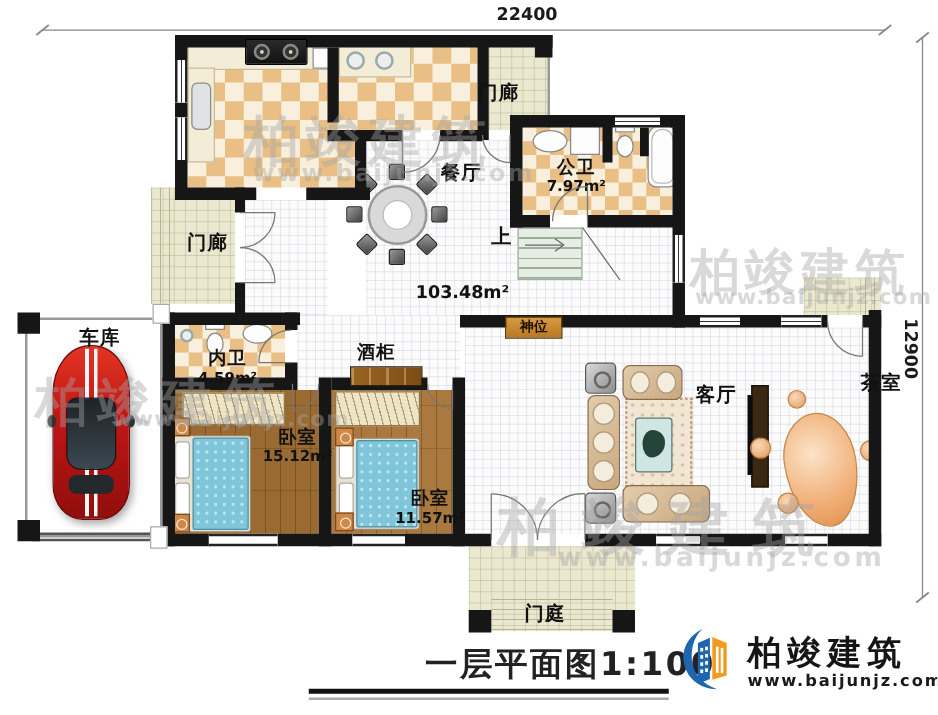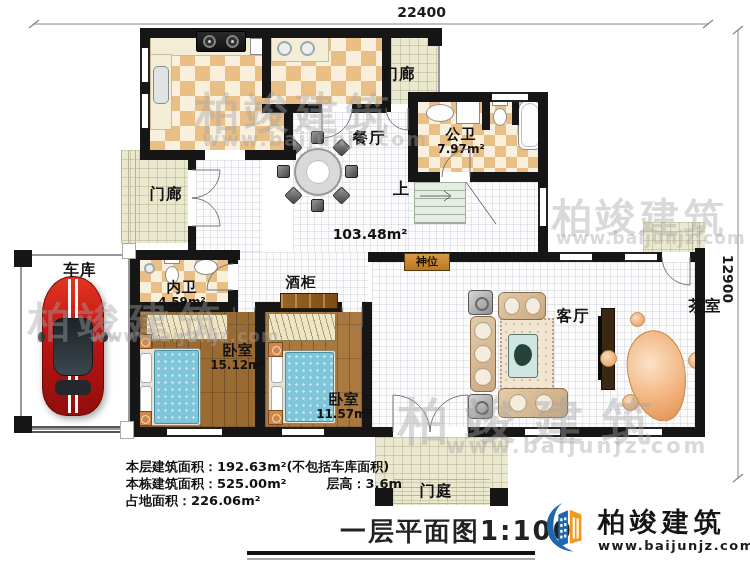--- a/index.html
+++ b/index.html
@@ -333,31 +333,20 @@
 
   <div class="abs watermark" style="left:195px;top:84px;font-size:44px;letter-spacing:6px;">柏竣建筑</div>
   <div class="abs watermark" style="left:202px;top:128px;font-size:19px;letter-spacing:2px;">www.baijunjz.com</div>
   <div class="abs watermark" style="left:552px;top:190px;font-size:40px;letter-spacing:4px;">柏竣建筑</div>
   <div class="abs watermark" style="left:556px;top:228px;font-size:17px;letter-spacing:1px;">www.baijunjz.com</div>
   <div class="abs watermark" style="left:28px;top:294px;font-size:42px;letter-spacing:8px;">柏竣建筑</div>
   <div class="abs watermark" style="left:90px;top:326px;font-size:17px;letter-spacing:1px;">www.baijunjz.com</div>
   <div class="abs watermark" style="left:398px;top:388px;font-size:50px;letter-spacing:18px;">柏竣建筑</div>
   <div class="abs watermark" style="left:446px;top:434px;font-size:21px;letter-spacing:3px;">www.baijunjz.com</div>
 
-  <div class="abs info" style="left:126px;top:458px;">
-    <div>
-      <span>本层建筑面积：</span><span>192.63m²(不包括车库面积)</span>
-    </div>
-    <div>
-      <span>本栋建筑面积：</span><span>525.00m²</span><span class="gap"></span><span>层高：</span><span>3.6m</span>
-    </div>
-    <div>
-      <span>占地面积：</span><span>226.06m²</span>
-    </div>
-  </div>
 
   <div class="abs title" style="left:340px;top:514px;">一层平面图1:100</div>
   <div class="abs rule-thick" style="left:247px;top:551px;width:288px;height:4px;"></div>
   <div class="abs rule-thin" style="left:247px;top:558px;width:288px;height:2px;"></div>
 
   <svg class="abs" style="left:542px;top:498px;z-index:6;" width="48" height="56" viewBox="0 0 50 58">
     <path d="M21 5 C9 11 3 22 5.5 34 C8 47 19 55 33 55.5 C21 51 13 43 12 31.5 C11 19.5 15 10 21 5 Z" fill="#1e66b0"></path>
     <polygon points="17,17 27,12.5 27,47 17,51" fill="#1e66b0"></polygon>
     <polygon points="29,12 41,17 41,44 29,47.5" fill="#f29a1d"></polygon>
     <g fill="#ffffff">

